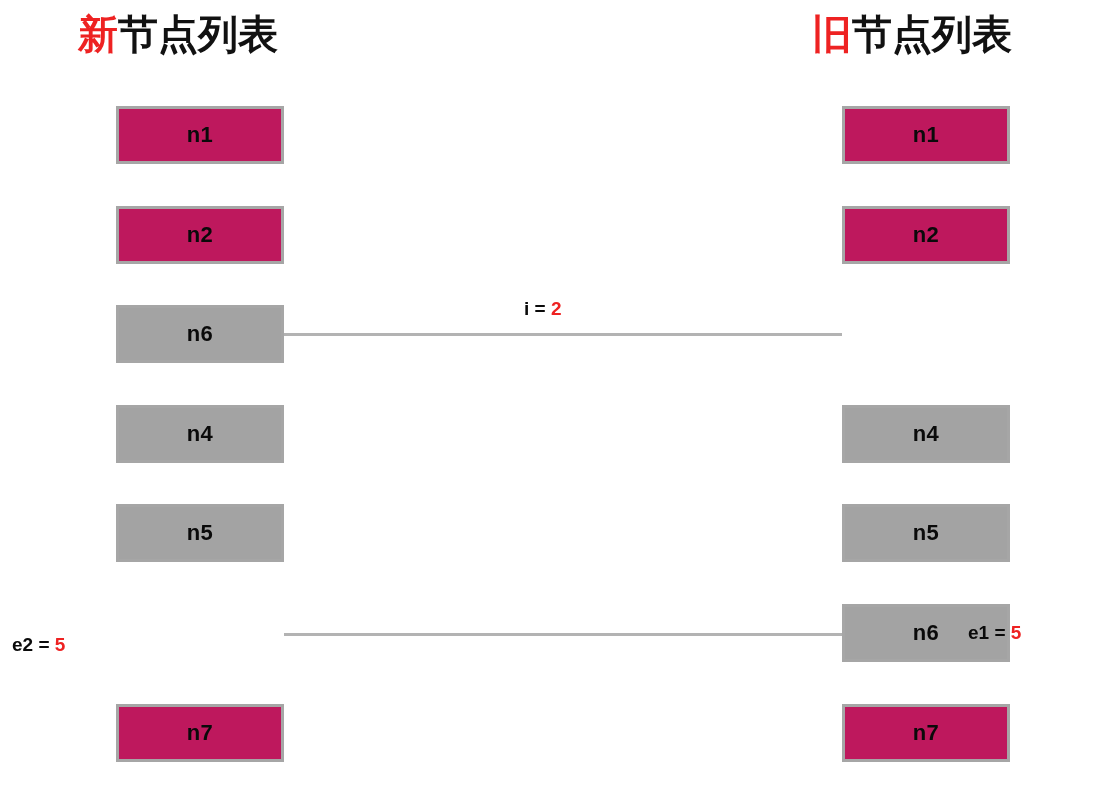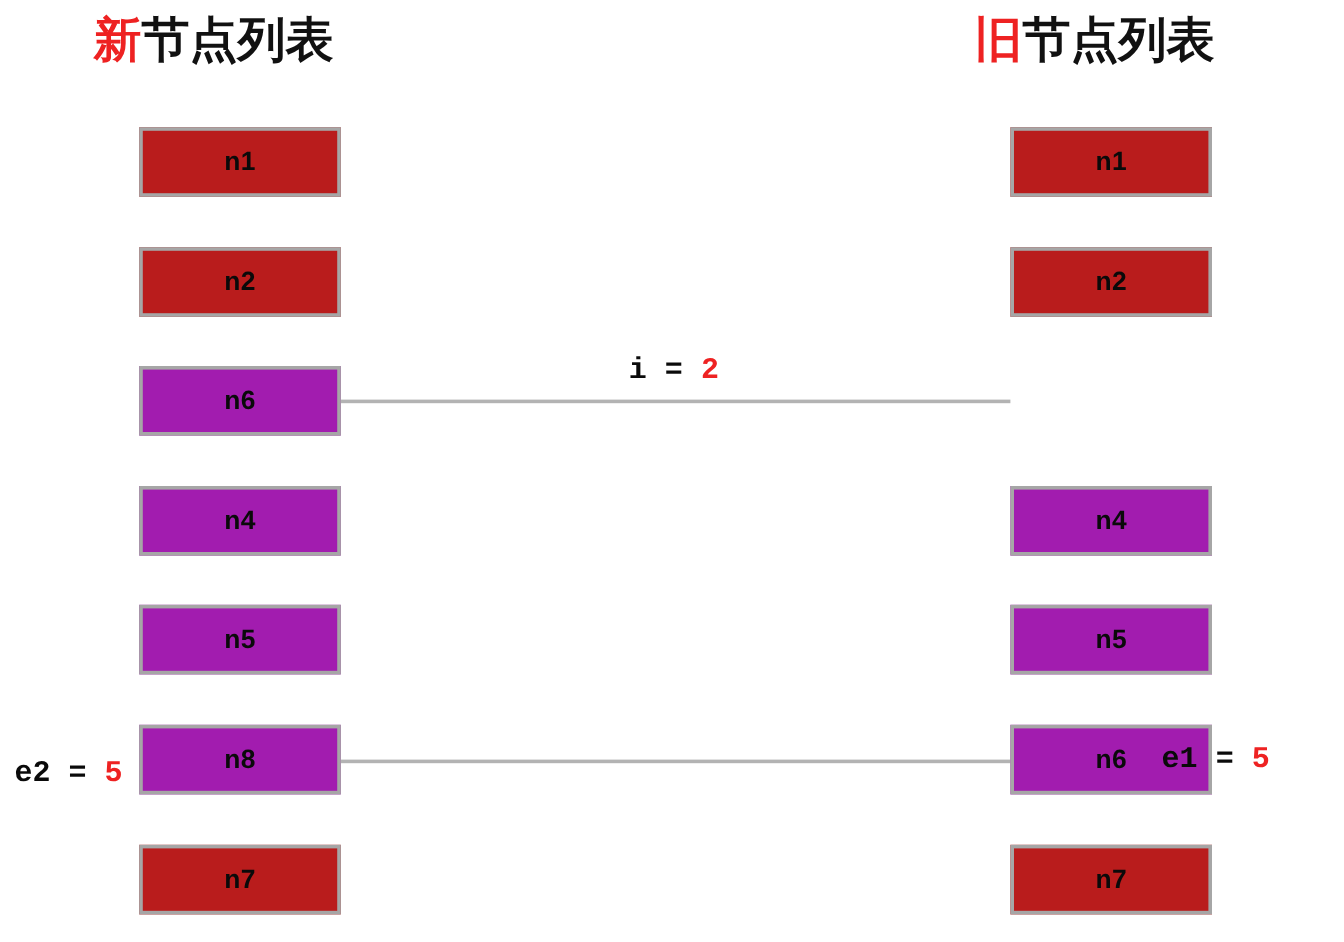--- a/index.html
+++ b/index.html
@@ -37,51 +37,50 @@
   #title-new { left: 78px; }
   #title-old { left: 812px; }
 
   
   .node {
     position: absolute;
     width: 168px;
     height: 58px;
     box-sizing: border-box;
     border: 3px solid #a6a6a6;
-    background: #a21caf;
+    background: #a3a3a3;
     display: flex;
     align-items: center;
     justify-content: center;
     font-size: 22px;
     font-weight: bold;
     color: #0a0a0a;
     letter-spacing: 0.3px;
   }
   .node.green {
-    background: #b91c1c;
+    background: #be185d;
   }
   .col-left  { left: 116px; }
   .col-right { left: 842px; }
 
   
   .connector {
     position: absolute;
     height: 3px;
     background: #b3b3b3;
   }
 
   
   .edge-label {
     position: absolute;
-    font-size: 25px;
+    font-size: 19px;
     font-weight: bold;
     color: #0a0a0a;
     white-space: nowrap;
     line-height: 30px;
-    font-family: Liberation Mono, monospace;
   }
   .edge-label .val {
     color: #ee2222;
   }
   #label-i  { left: 524px; top: 294px; }
   #label-e2 { left: 12px;  top: 618px; margin-top: 12px; }
   #label-e1 { left: 968px; top: 618px; }
 </style>
 </head>
 <body>
@@ -105,23 +104,20 @@
     <span>n2</span>
   </div>
   <div class="node col-left" style="top:305px;">
     <span>n6</span>
   </div>
   <div class="node col-left" style="top:405px;">
     <span>n4</span>
   </div>
   <div class="node col-left" style="top:504px;">
     <span>n5</span>
-  </div>
-  <div class="node col-left" style="top:604px;">
-    <span>n8</span>
   </div>
   <div class="node col-left green" style="top:704px;">
     <span>n7</span>
   </div>
 
   <div class="node col-right green" style="top:106px;">
     <span>n1</span>
   </div>
   <div class="node col-right green" style="top:206px;">
     <span>n2</span>

